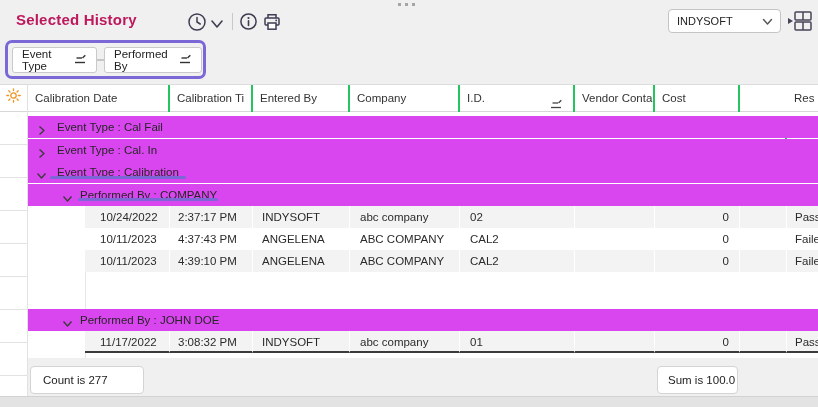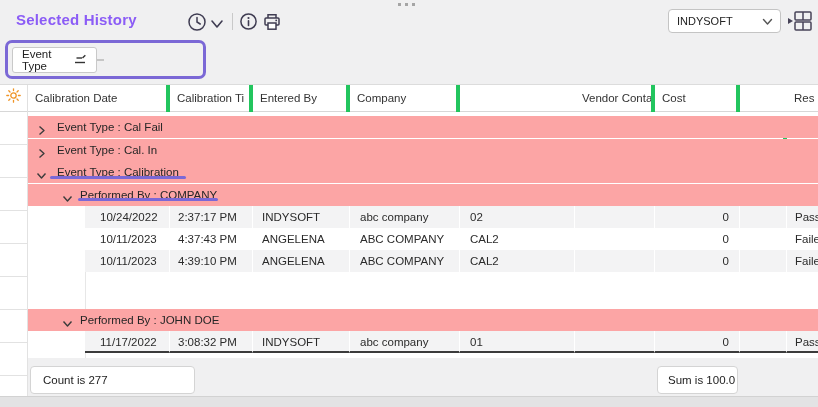--- a/index.html
+++ b/index.html
@@ -1,20 +1,20 @@
 <!DOCTYPE html>
 <html><head>
 <meta charset="utf-8">
 <style>
   html,body{margin:0;padding:0;}
   .screen{position:relative;width:818px;height:407px;background:#f0f0f1;overflow:hidden;
           font-family:"Liberation Sans",sans-serif;color:#2e2e2e;}
   .abs{position:absolute;}
   
-  .title{left:16px;top:11px;font-size:15px;font-weight:bold;color:#8b5cf6;letter-spacing:.2px;}
+  .title{left:16px;top:11px;font-size:15px;font-weight:bold;color:#be185d;letter-spacing:.2px;}
   .tb-icon{top:12px;width:20px;height:20px;cursor:pointer;}
   .tb-divider{left:232px;top:13px;width:1px;height:17px;background:#c9c9c9;}
   .dots{left:398px;top:3px;display:flex;gap:4px;}
   .dots span{width:3px;height:3px;background:#a5a5a5;display:block;}
   .combo{left:668px;top:9px;width:113px;height:24px;background:#fff;border:1px solid #c4c4c4;
          border-radius:4px;box-sizing:border-box;font-size:11px;line-height:22px;padding-left:8px;
          color:#222;cursor:pointer;}
   .combo svg{position:absolute;right:7px;top:8px;}
   .gridview-btn{left:787px;top:10px;width:26px;height:22px;cursor:pointer;}
   
@@ -25,38 +25,38 @@
   .chip2{left:104px;width:98px;}
   .chip-dash{left:97px;top:59px;width:7px;height:2px;background:#c6c6c6;}
   
   .gridbg{left:0;top:84px;width:818px;height:274px;background:#fff;}
   .leftbg{left:0;top:358px;width:28px;height:38px;background:#fff;}
   .vguide{left:85px;top:272px;width:1px;height:86px;background:#e7e7e7;}
   
   .hrow{left:0;top:84px;width:818px;height:28px;background:#fff;border-top:1px solid #dcdcdc;
         border-bottom:1px solid #d7d7d7;box-sizing:border-box;}
   .hcell{position:absolute;top:0;height:27px;line-height:26px;font-size:11.5px;color:#333;
-         border-right:4px solid #22c55e;box-sizing:border-box;padding-left:7px;overflow:hidden;
+         border-right:2px solid #22c55e;box-sizing:border-box;padding-left:7px;overflow:hidden;
          white-space:nowrap;cursor:pointer;}
   .h0{left:0;width:28px;padding:0;display:flex;align-items:center;justify-content:center;border-right:1px solid #e0e0e0;}
   .h1{left:28px;width:142px;}
   .h2{left:170px;width:83px;}
   .h3{left:253px;width:97px;}
   .h4{left:350px;width:110px;}
   .h5{left:460px;width:115px;}
   .h6{left:575px;width:80px;}
   .h7{left:655px;width:85px;}
   .h8{left:740px;width:47px;margin-top:36px;}
   .h9{left:787px;width:83px;border-right:none;}
   .h5 .sorticon{position:absolute;right:10px;top:8px;}
   
   .icell{left:0;width:28px;height:33px;border-bottom:1px solid #e2e2e2;border-right:1px solid #e2e2e2;
          box-sizing:border-box;cursor:pointer;}
   
-  .grow{left:28px;width:790px;height:22px;background:#fca5a5;font-size:11.5px;line-height:22px;
+  .grow{left:28px;width:790px;height:22px;background:#d946ef;font-size:11.5px;line-height:22px;
         color:#262626;cursor:pointer;white-space:nowrap;}
   .grow .arrow{position:absolute;top:5px;}
   .grow .gtext{position:absolute;top:0;}
   .lvl1 .arrow{left:8px;} .lvl1 .gtext{left:29px;}
   .lvl2 .arrow{left:34px;} .lvl2 .gtext{left:52px;}
   .uline{height:3px;background:#7b68d6;border-radius:2px;}
   
   .drow{left:0;width:818px;height:22px;}
   .dcell{position:absolute;top:0;height:22px;line-height:22px;font-size:11.5px;color:#2b2b2b;
          box-sizing:border-box;border-right:1px solid #fff;overflow:hidden;white-space:nowrap;cursor:default;}
@@ -69,21 +69,21 @@
   .d3{left:350px;width:110px;padding-left:10px;}
   .d4{left:460px;width:115px;padding-left:10px;}
   .d5{left:575px;width:80px;}
   .d6{left:655px;width:85px;text-align:right;padding-right:10px;}
   .d7{left:740px;width:47px;}
   .d8{left:787px;width:83px;padding-left:8px;}
   
   .footerbg{left:28px;top:358px;width:790px;height:38px;background:#f0f0f1;}
   .sumbox{top:366px;height:28px;background:#fff;border:1px solid #d4d4d4;border-radius:4px;
           box-sizing:border-box;font-size:11.5px;line-height:26px;color:#222;}
-  .countbox{left:30px;width:165px;padding-left:12px;}
+  .countbox{left:30px;width:114px;padding-left:12px;}
   .totbox{left:657px;width:81px;padding-left:10px;}
   .bottomstrip{left:0;top:396px;width:818px;height:11px;background:#e3e3e4;border-top:1px solid #d2d2d2;box-sizing:border-box;}
 </style>
 </head>
 <body>
 
 <div class="screen">
 
   <div class="abs gridbg"></div>
   <div class="abs leftbg"></div>
@@ -155,20 +155,30 @@
     <span>Event Type</span>
     <span>
       <svg width="14" height="11" viewBox="0 0 14 11">
           <path d="M3.5 4 H9" stroke="#333" stroke-width="1.4"></path>
           <path d="M9.5 4 L12.3 1.2" stroke="#333" stroke-width="1.4"></path>
           <path d="M2 8.5 H12" stroke="#333" stroke-width="1.4"></path>
         </svg>
     </span>
   </div>
   <div class="abs chip-dash"></div>
+  <div class="abs chip chip2">
+    <span>Performed By</span>
+    <span>
+      <svg width="14" height="11" viewBox="0 0 14 11">
+          <path d="M3.5 4 H9" stroke="#333" stroke-width="1.4"></path>
+          <path d="M9.5 4 L12.3 1.2" stroke="#333" stroke-width="1.4"></path>
+          <path d="M2 8.5 H12" stroke="#333" stroke-width="1.4"></path>
+        </svg>
+    </span>
+  </div>
 
   <div class="abs hrow">
     <div class="hcell h0">
       <span>
         <svg width="15" height="15" viewBox="0 0 15 15">
             <circle cx="7.5" cy="7.5" r="2.7" fill="none" stroke="#ef9426" stroke-width="1.3"></circle>
             <g stroke="#ef9426" stroke-width="1.3" stroke-linecap="round">
               <path d="M7.5 0.8 V2.6"></path>
               <path d="M7.5 12.4 V14.2"></path>
               <path d="M0.8 7.5 H2.6"></path>
@@ -178,20 +188,30 @@
               <path d="M12.2 2.8 L11 4"></path>
               <path d="M4 11 L2.8 12.2"></path>
             </g>
           </svg>
       </span>
     </div>
     <div class="hcell h1">Calibration Date</div>
     <div class="hcell h2">Calibration Ti</div>
     <div class="hcell h3">Entered By</div>
     <div class="hcell h4">Company</div>
+    <div class="hcell h5">
+      <span>I.D.</span>
+      <span class="sorticon">
+        <svg width="14" height="11" viewBox="0 0 14 11">
+            <path d="M3.5 4 H9" stroke="#444" stroke-width="1.3"></path>
+            <path d="M9.5 4 L12.3 1.2" stroke="#444" stroke-width="1.3"></path>
+            <path d="M2 8.5 H12" stroke="#444" stroke-width="1.3"></path>
+          </svg>
+      </span>
+    </div>
     <div class="hcell h6">Vendor Conta</div>
     <div class="hcell h7">Cost</div>
     <div class="hcell h8">Rec. Co</div>
     <div class="hcell h9">Res</div>
   </div>
 
   <div class="abs icell" style="top:112px;"></div>
   <div class="abs icell" style="top:145px;"></div>
   <div class="abs icell" style="top:178px;"></div>
   <div class="abs icell" style="top:211px;"></div>

